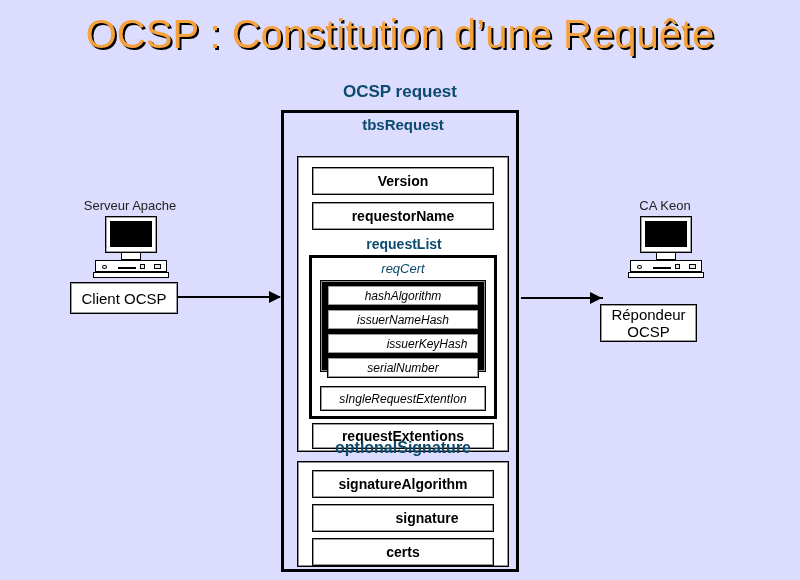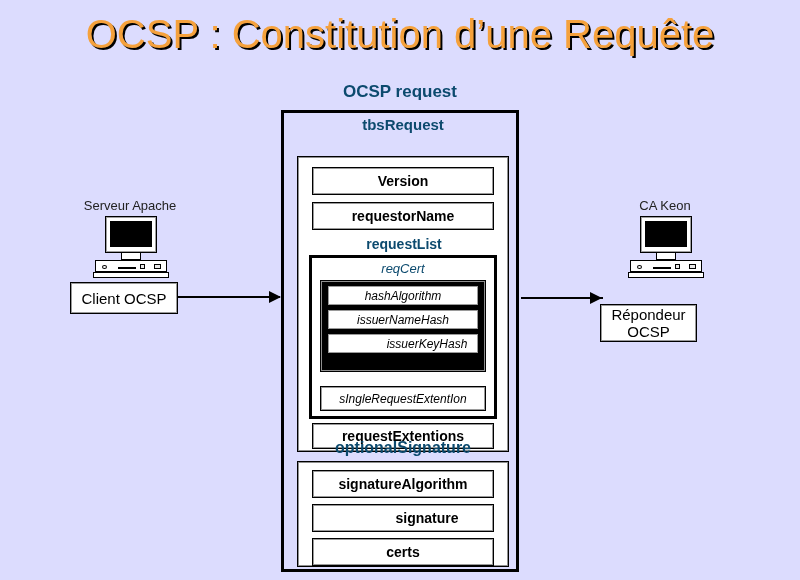--- a/index.html
+++ b/index.html
@@ -387,20 +387,21 @@
     <div id="request-list-label" class="group-label">requestList</div>
 
     <div id="request-list-box">
 
       <div id="req-cert-label" class="group-label">reqCert</div>
 
       <div id="req-cert-box">
         <div id="cert-hash" class="field-box cert-field">hashAlgorithm</div>
         <div id="cert-iname" class="field-box cert-field">issuerNameHash</div>
         <div id="cert-ikey" class="field-box cert-field">issuerKeyHash</div>
+        <div id="cert-serial" class="field-box cert-field">serialNumber</div>
       </div>
 
       <div id="single-request-extention" class="field-box">sIngleRequestExtentIon</div>
     </div>
 
     <div id="request-extentions" class="field-box bold">requestExtentions</div>
   </div>
 
   <div id="optional-signature-label" class="group-label">optionalSignature</div>
 

